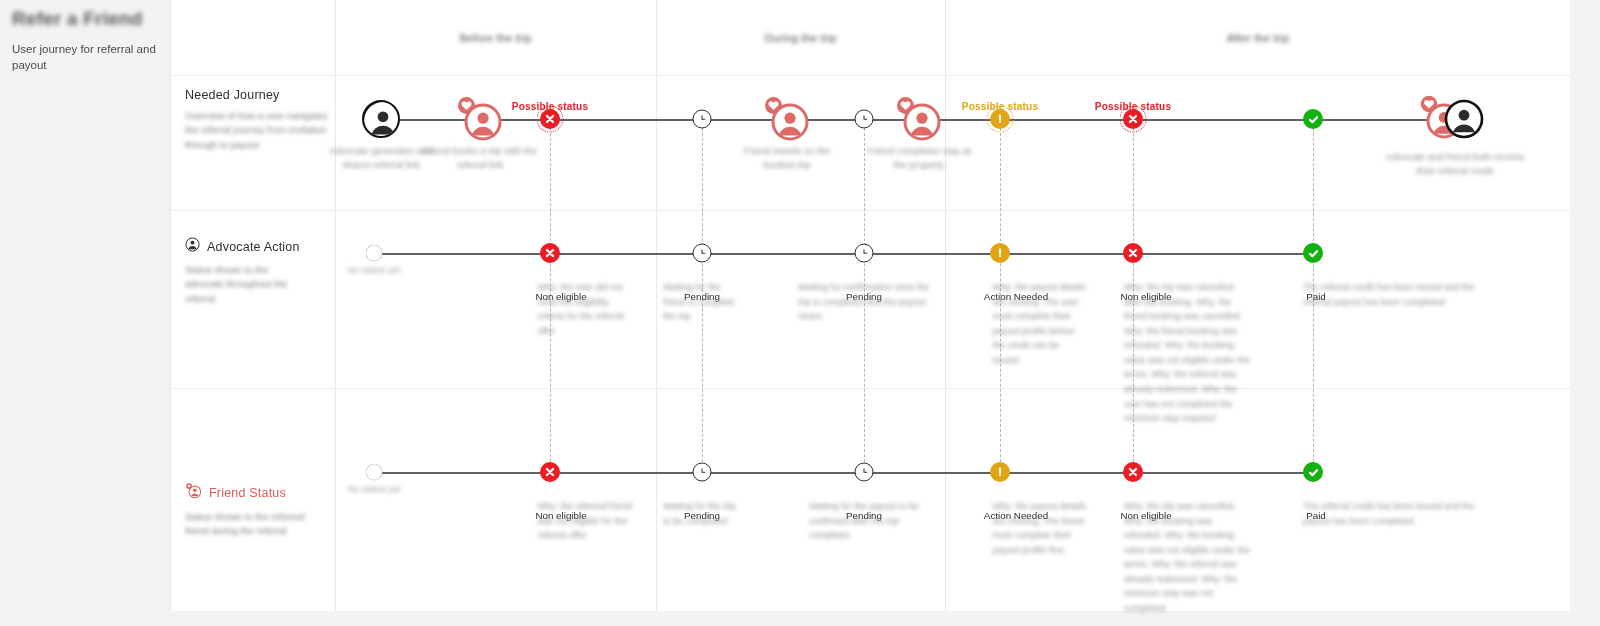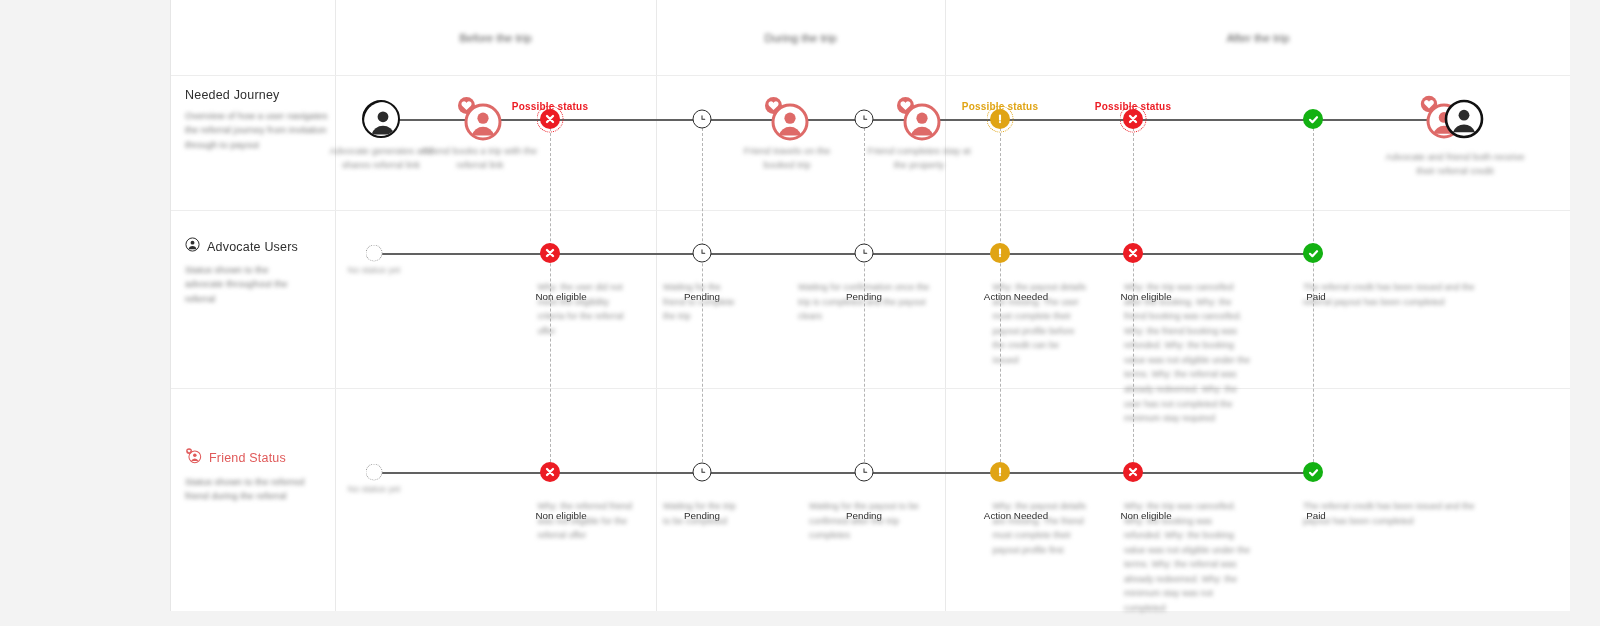--- a/index.html
+++ b/index.html
@@ -117,20 +117,24 @@
   .no-status {
     position: absolute; transform: translateX(-50%);
     font-size: 9px; color: #9b9b9b; filter: blur(2.1px); white-space: nowrap;
   }
 </style>
 </head>
 <body>
 
 <div class="canvas">
 
+  <div class="title-block">
+    <div class="page-title">Refer a Friend</div>
+    <div class="page-subtitle">User journey for referral and payout</div>
+  </div>
 
   <div class="board">
 
     <div class="vline" style="left:164px"></div>
     <div class="vline" style="left:485px"></div>
     <div class="vline" style="left:774px"></div>
 
     <div class="hline" style="top:75px"></div>
     <div class="hline" style="top:210px"></div>
     <div class="hline" style="top:388px"></div>
@@ -154,26 +158,26 @@
 
     <div class="row-label" style="top:237px">
       <div class="rl-head">
         <span>
           <svg width="15" height="15" viewBox="0 0 24 24">
             <circle cx="12" cy="12" r="10.5" fill="none" stroke="#2f2f2f" stroke-width="1.6"></circle>
             <circle cx="12" cy="9" r="3.1" fill="#2f2f2f"></circle>
             <path d="M5.6 19.5a6.6 6.6 0 0 1 12.8 0z" fill="#2f2f2f"></path>
           </svg>
         </span>
-        <span class="rl-title">Advocate Users</span>
+        <span class="rl-title">Advocate Action</span>
       </div>
       <div class="rl-desc" style="width:120px">Status shown to the advocate throughout the referral</div>
     </div>
 
-    <div class="row-label" style="top:447px">
+    <div class="row-label" style="top:482px">
       <div class="rl-head">
         <span>
           <svg width="17" height="17" viewBox="0 0 26 26">
             <circle cx="15" cy="15" r="9" fill="none" stroke="#e05a5a" stroke-width="1.6"></circle>
             <circle cx="15" cy="12.6" r="2.7" fill="#e05a5a"></circle>
             <path d="M9.5 21.4a5.8 5.8 0 0 1 11 0z" fill="#e05a5a"></path>
             <circle cx="6.2" cy="6.2" r="4.4" fill="#e05a5a"></circle>
             <path d="M6.2 8.3 4.2 6.4a1.2 1.2 0 1 1 2-1.3 1.2 1.2 0 1 1 2 1.3z" fill="#fff"></path>
           </svg>
         </span>

